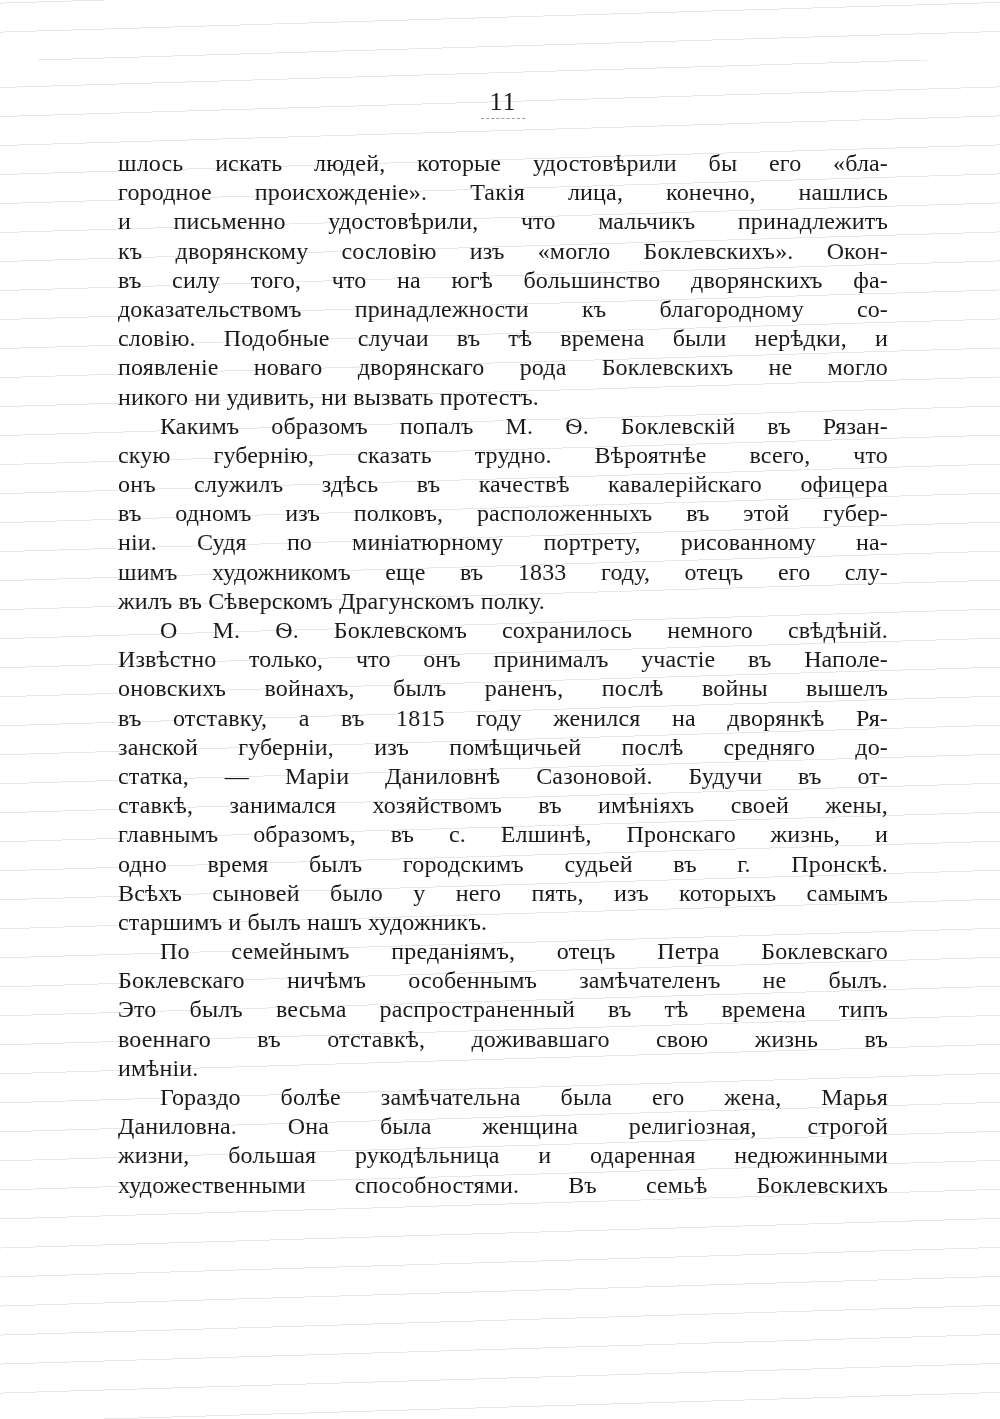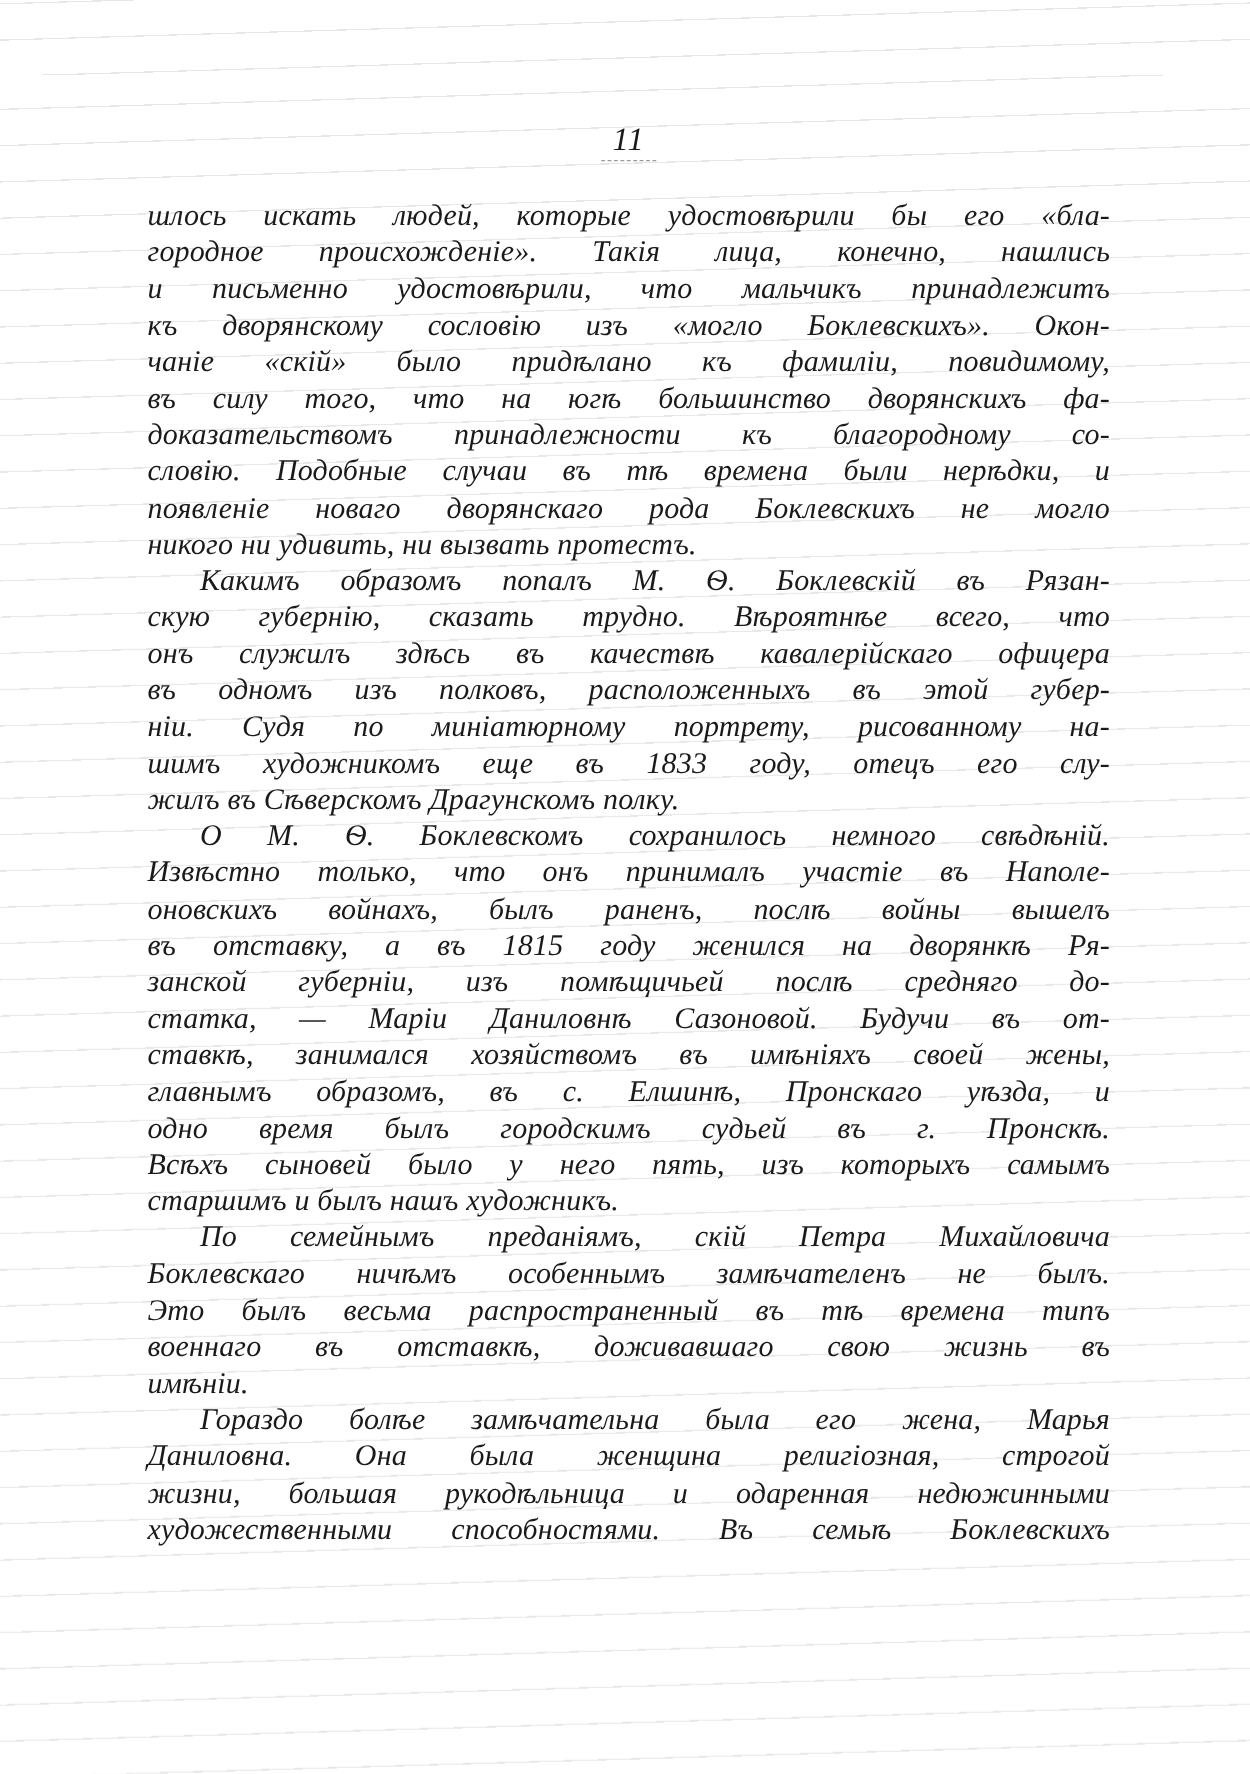--- a/index.html
+++ b/index.html
@@ -27,23 +27,22 @@
       rgba(170,170,170,0.28) 28px,
       transparent 28px,
       transparent 29px
     );
     background-position: 0 60px;
     pointer-events: none;
   }
   .page {
     position: absolute;
     left: 118px;
-    top: 98px;
+    top: 88px;
     width: 770px;
-    font-style: italic;
   }
   .page-number {
     text-align: center;
     font-size: 26px;
     line-height: 28px;
     letter-spacing: 1px;
     margin-left: 0;
     height: 28px;
   }
   .page-number-rule {
@@ -78,45 +77,44 @@
 <div class="paper-lines"></div>
 
 <div class="page">
   <div class="page-number">11</div>
   <div class="page-number-rule"></div>
   <div class="text" id="text-body">
       <span class="line">шлось искать людей, которые удостовѣрили бы его «бла-</span>
       <span class="line">городное происхожденіе». Такія лица, конечно, нашлись</span>
       <span class="line">и письменно удостовѣрили, что мальчикъ принадлежитъ</span>
       <span class="line">къ дворянскому сословію изъ «могло Боклевскихъ». Окон-</span>
-      <span class="line">чаніе «скій» было придѣлано къ фамиліи, повидимому,</span>
       <span class="line">въ силу того, что на югѣ большинство дворянскихъ фа-</span>
       <span class="line">доказательствомъ принадлежности къ благородному со-</span>
       <span class="line">словію. Подобные случаи въ тѣ времена были нерѣдки, и</span>
       <span class="line">появленіе новаго дворянскаго рода Боклевскихъ не могло</span>
       <span class="line last">никого ни удивить, ни вызвать протестъ.</span>
       <span class="line indent">Какимъ образомъ попалъ М. Ѳ. Боклевскій въ Рязан-</span>
       <span class="line">скую губернію, сказать трудно. Вѣроятнѣе всего, что</span>
       <span class="line">онъ служилъ здѣсь въ качествѣ кавалерійскаго офицера</span>
       <span class="line">въ одномъ изъ полковъ, расположенныхъ въ этой губер-</span>
       <span class="line">ніи. Судя по миніатюрному портрету, рисованному на-</span>
       <span class="line">шимъ художникомъ еще въ 1833 году, отецъ его слу-</span>
       <span class="line last">жилъ въ Сѣверскомъ Драгунскомъ полку.</span>
       <span class="line indent">О М. Ѳ. Боклевскомъ сохранилось немного свѣдѣній.</span>
       <span class="line">Извѣстно только, что онъ принималъ участіе въ Наполе-</span>
       <span class="line">оновскихъ войнахъ, былъ раненъ, послѣ войны вышелъ</span>
       <span class="line">въ отставку, а въ 1815 году женился на дворянкѣ Ря-</span>
       <span class="line">занской губерніи, изъ помѣщичьей послѣ средняго до-</span>
       <span class="line">статка, — Маріи Даниловнѣ Сазоновой. Будучи въ от-</span>
       <span class="line">ставкѣ, занимался хозяйствомъ въ имѣніяхъ своей жены,</span>
-      <span class="line">главнымъ образомъ, въ с. Елшинѣ, Пронскаго уѣзда, и</span>
+      <span class="line">главнымъ образомъ, въ с. Елшинѣ, Пронскаго жизнь, и</span>
       <span class="line">одно время былъ городскимъ судьей въ г. Пронскѣ.</span>
       <span class="line">Всѣхъ сыновей было у него пять, изъ которыхъ самымъ</span>
       <span class="line last">старшимъ и былъ нашъ художникъ.</span>
-      <span class="line indent">По семейнымъ преданіямъ, скій Петра Михайловича</span>
+      <span class="line indent">По семейнымъ преданіямъ, отецъ Петра Боклевскаго</span>
       <span class="line">Боклевскаго ничѣмъ особеннымъ замѣчателенъ не былъ.</span>
       <span class="line">Это былъ весьма распространенный въ тѣ времена типъ</span>
       <span class="line">военнаго въ отставкѣ, доживавшаго свою жизнь въ</span>
       <span class="line last">имѣніи.</span>
       <span class="line indent">Гораздо болѣе замѣчательна была его жена, Марья</span>
       <span class="line">Даниловна. Она была женщина религіозная, строгой</span>
       <span class="line">жизни, большая рукодѣльница и одаренная недюжинными</span>
       <span class="line">художественными способностями. Въ семьѣ Боклевскихъ</span>
     </div>
 </div>

